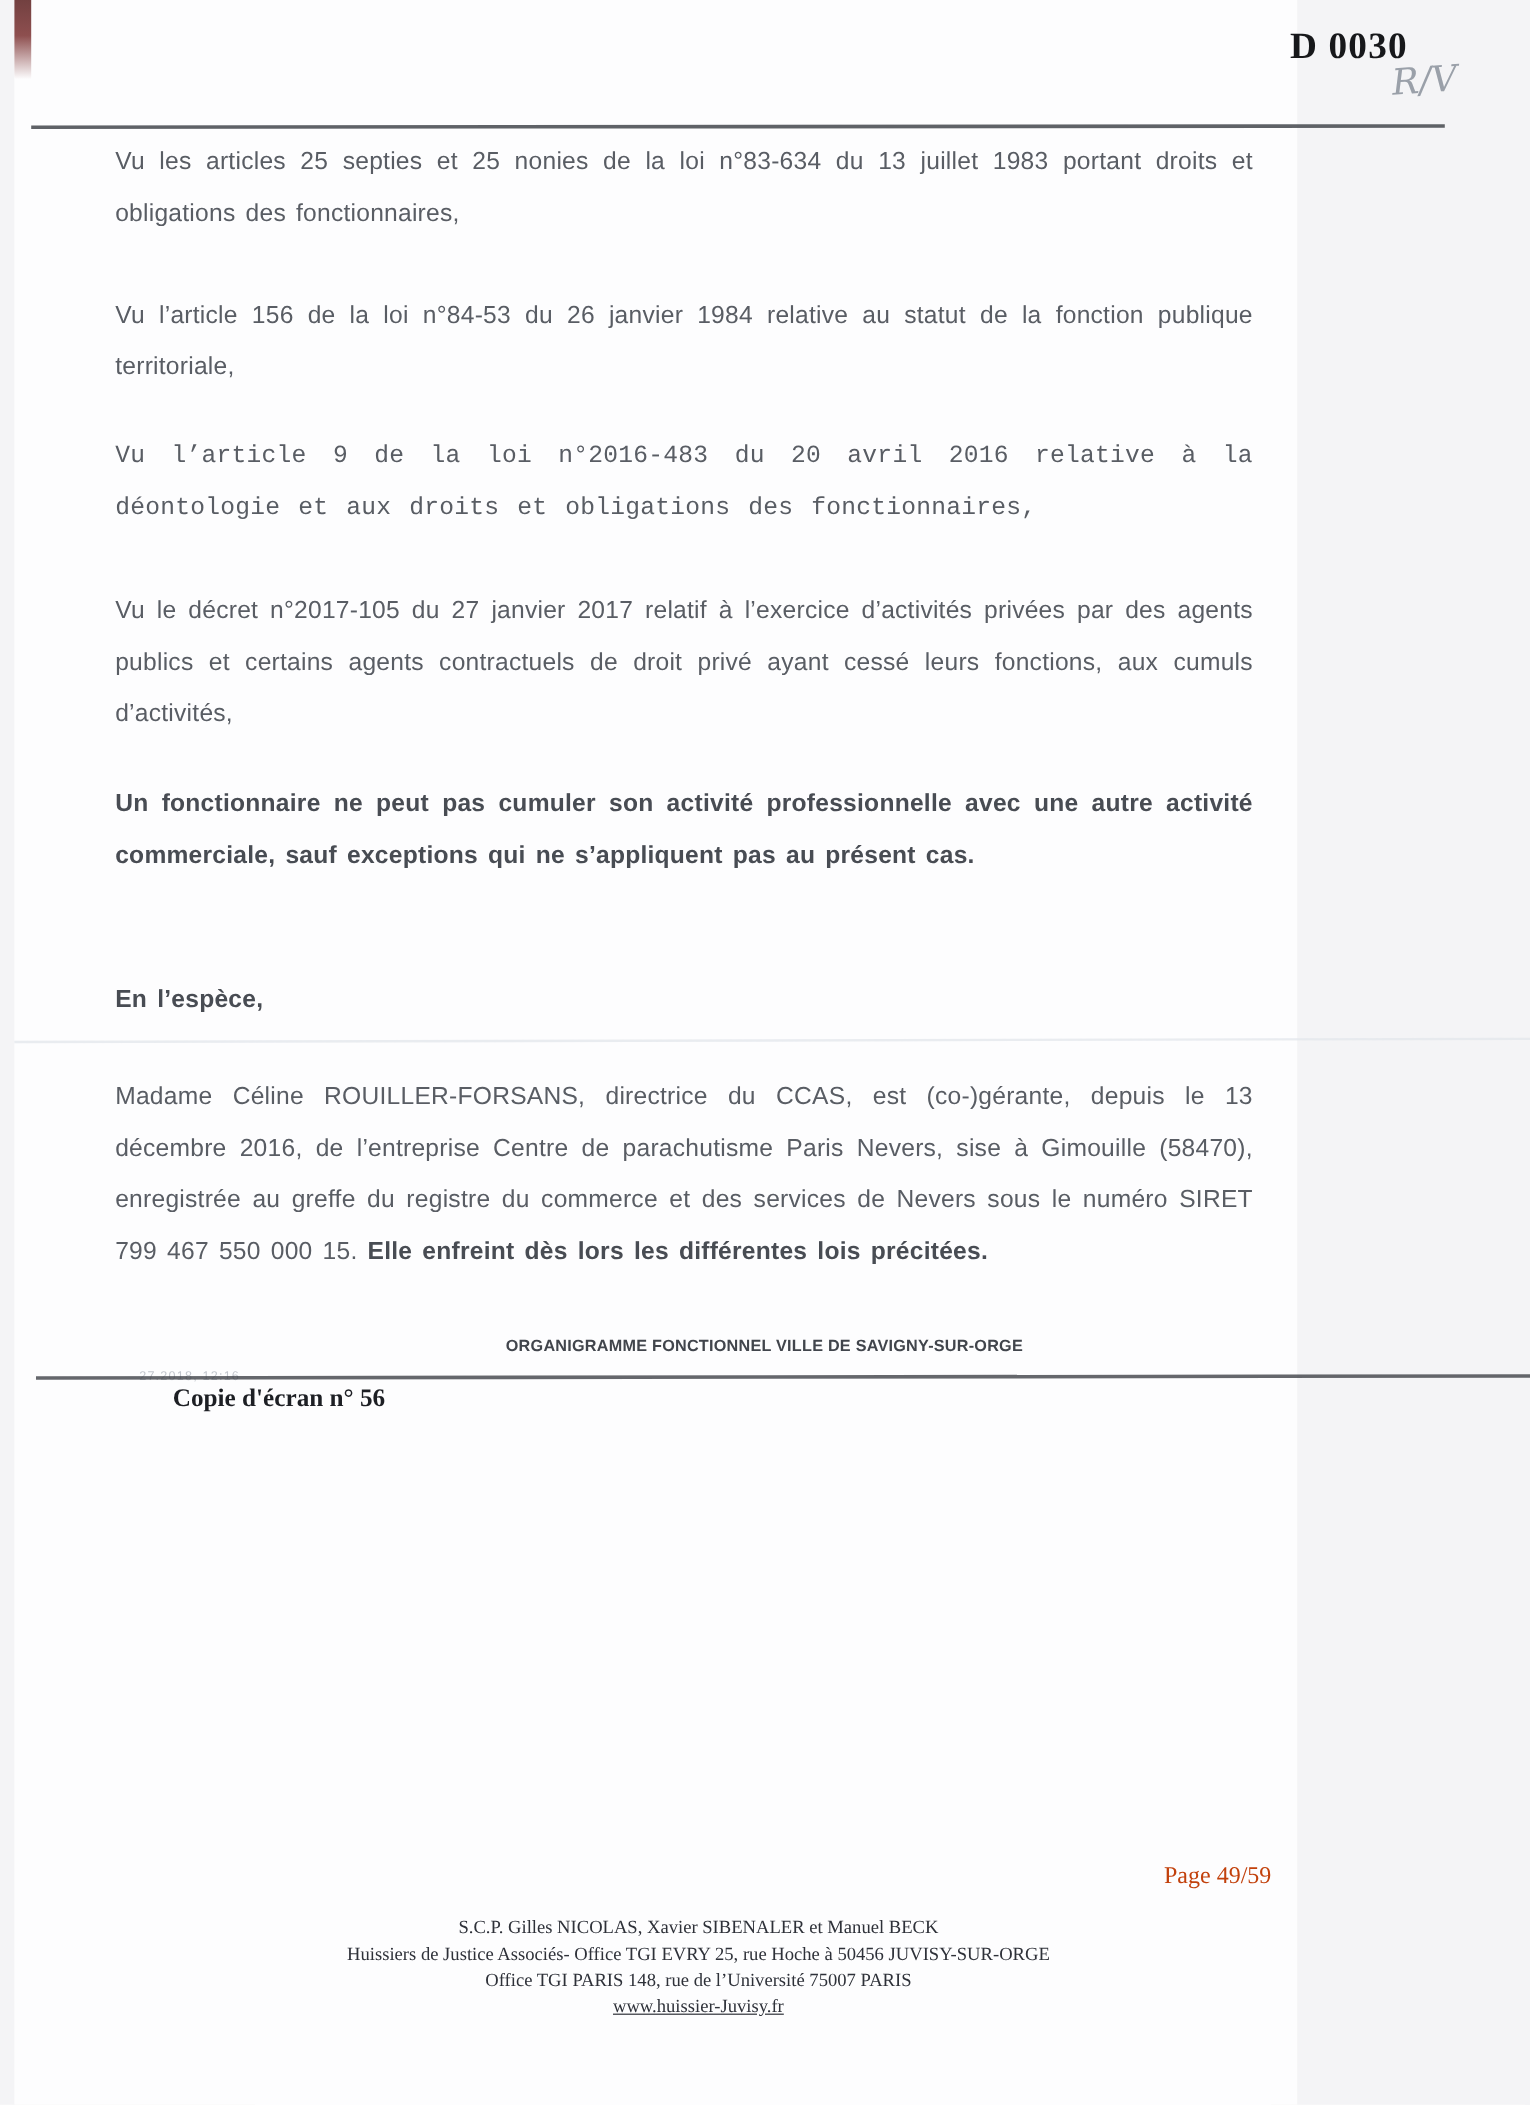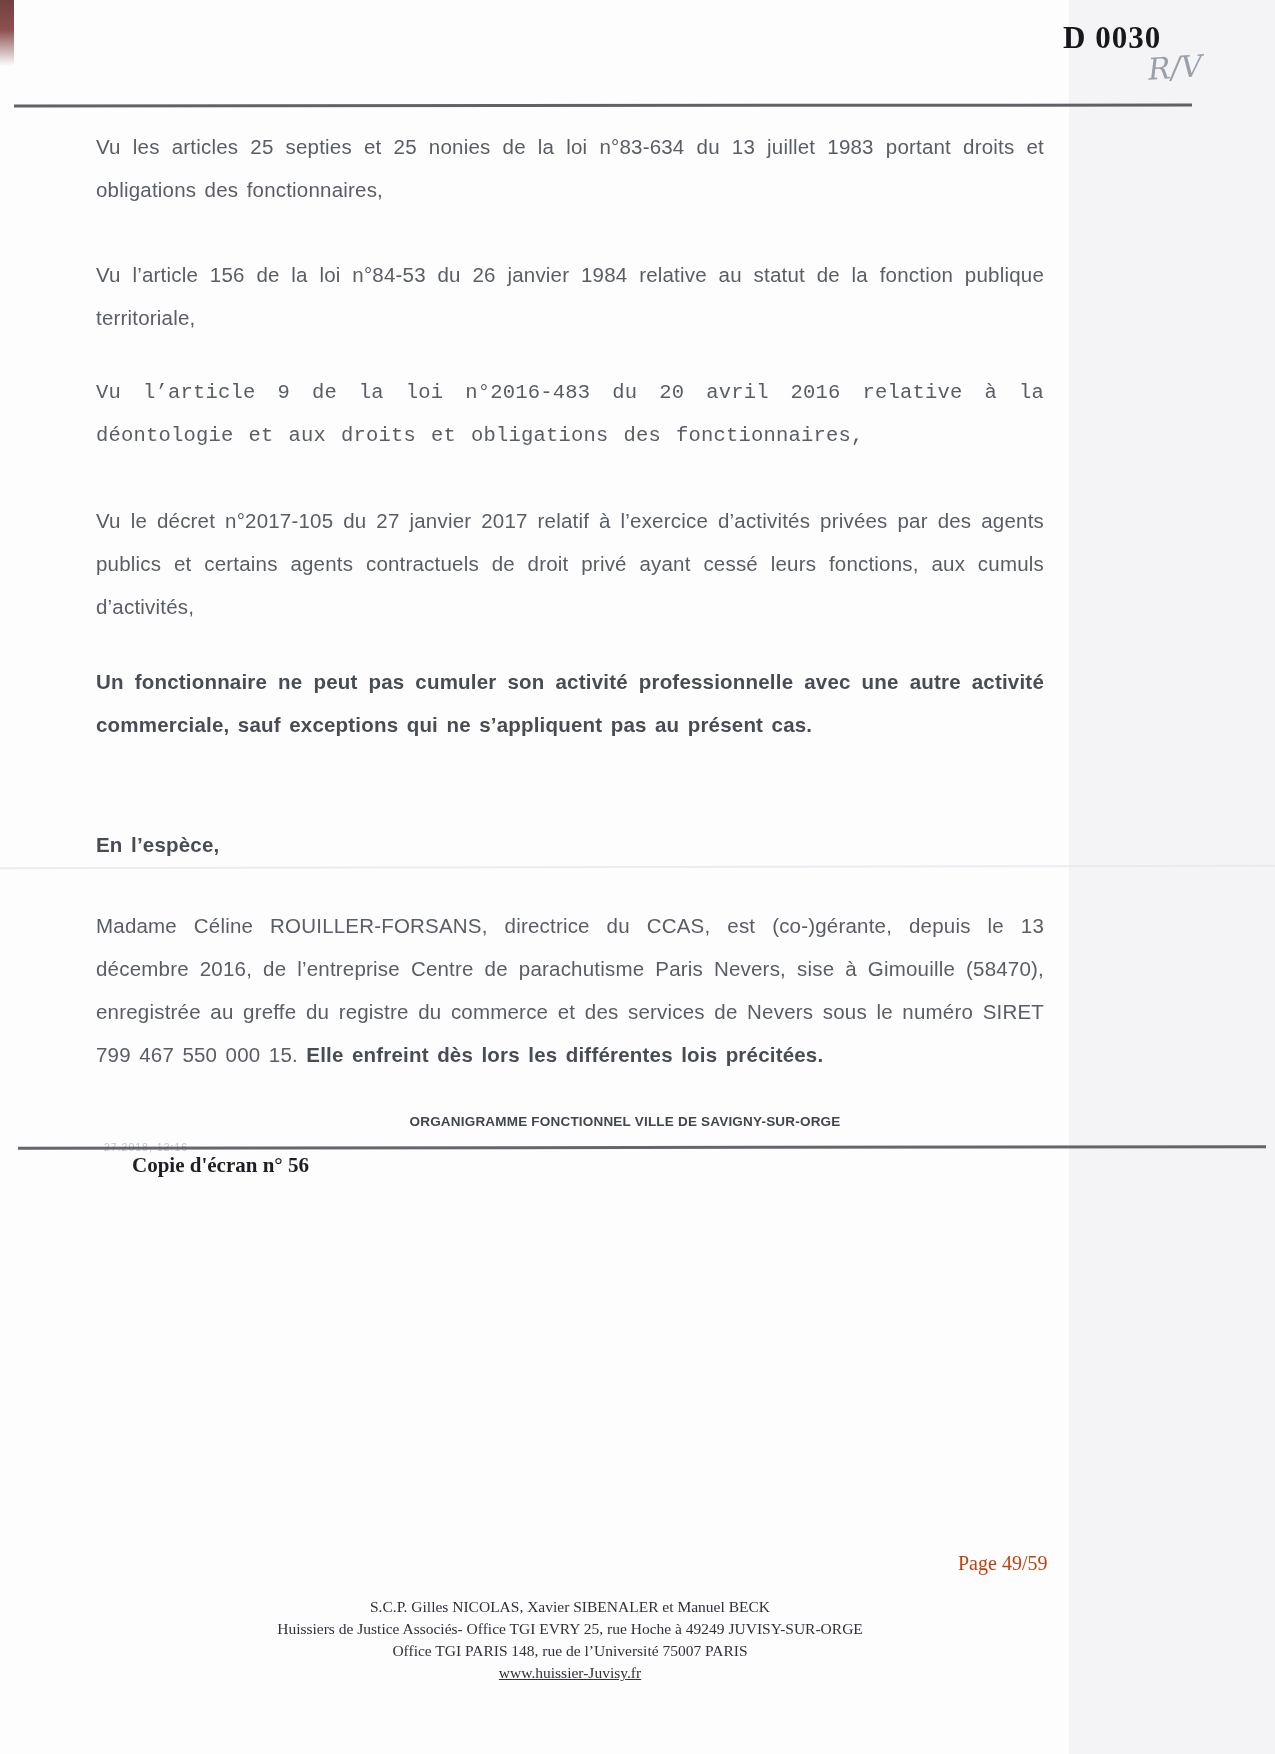--- a/index.html
+++ b/index.html
@@ -4,21 +4,21 @@
 <style>
   html,body{margin:0;padding:0;}
   body{
     width:1275px;height:1754px;
     background:#f4f4f6;
     font-family:"Liberation Sans",sans-serif;
     position:relative;
     overflow:hidden;
   }
   .page{
-    position:absolute;left:0;top:0;width:1069px;height:1754px;
+    position:absolute;left:12px;top:0;width:1069px;height:1754px;
     background:#fdfdfe;
   }
   
   .smudge{
     position:absolute;left:0;top:0;width:14px;height:66px;
     background:linear-gradient(180deg,#5a1f1f 0%,#7a3030 45%,#fdfdfe 100%);
     opacity:.85;
   }
   .doc-ref{
     position:absolute;left:1063px;top:20px;width:160px;
@@ -30,21 +30,21 @@
     position:absolute;left:1148px;top:50px;
     font-family:"DejaVu Serif",serif;
     font-style:italic;font-size:30px;color:#9aa0a9;
     transform:rotate(-4deg);
   }
   .rule-top{
     position:absolute;left:14px;top:104px;width:1178px;height:3px;
     background:#43464c;opacity:.85;transform:rotate(-0.05deg);
   }
   .body-par{
-    position:absolute;left:84px;width:948px;margin:12px;
+    position:absolute;left:84px;width:948px;margin:0;
     font-size:20.5px;line-height:43px;color:#595d64;
     text-align:justify;letter-spacing:.2px;word-spacing:2.5px;
   }
   .body-par.bold{font-weight:bold;color:#484c53;}
   .p1{top:113px;}
   .p2{top:241px;}
   .p3{top:359px;font-family:Liberation Mono, monospace;}
   .p4{top:487px;}
   .p5{top:648px;}
   .p6{top:811px;width:400px;}
@@ -119,18 +119,18 @@
   <div class="shot-title">ORGANIGRAMME FONCTIONNEL VILLE DE SAVIGNY-SUR-ORGE</div>
 
   <div class="rule-bottom"></div>
 
   <div class="shot-caption">Copie d'écran n° 56</div>
 
   <div class="page-number">Page 49/59</div>
 
   <div class="footer-block">
     <div>S.C.P. Gilles NICOLAS, Xavier SIBENALER et Manuel BECK</div>
-    <div>Huissiers de Justice Associés- Office TGI EVRY 25, rue Hoche à 49249 JUVISY-SUR-ORGE</div>
+    <div>Huissiers de Justice Associés- Office TGI EVRY 25, rue Hoche à 50456 JUVISY-SUR-ORGE</div>
     <div>Office TGI PARIS 148, rue de l’Université 75007 PARIS</div>
     <div class="site">www.huissier-Juvisy.fr</div>
   </div>
 
 </div>
 
 </body></html>

